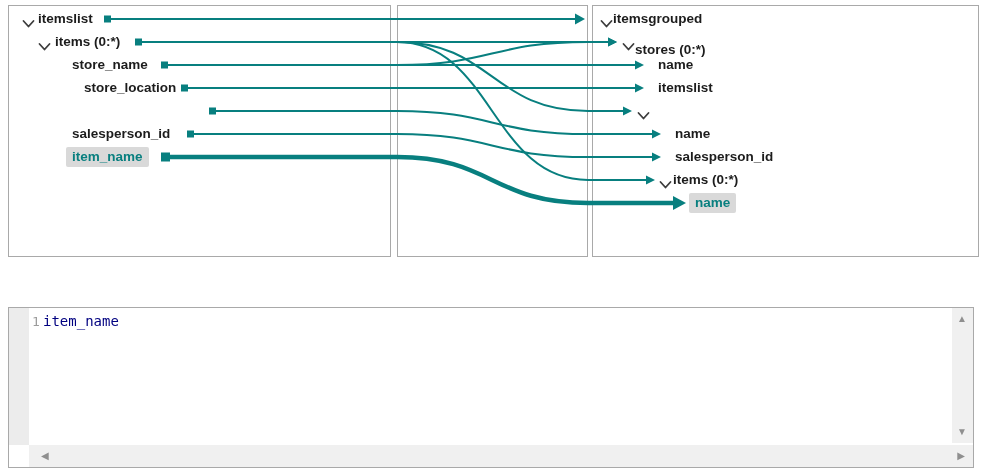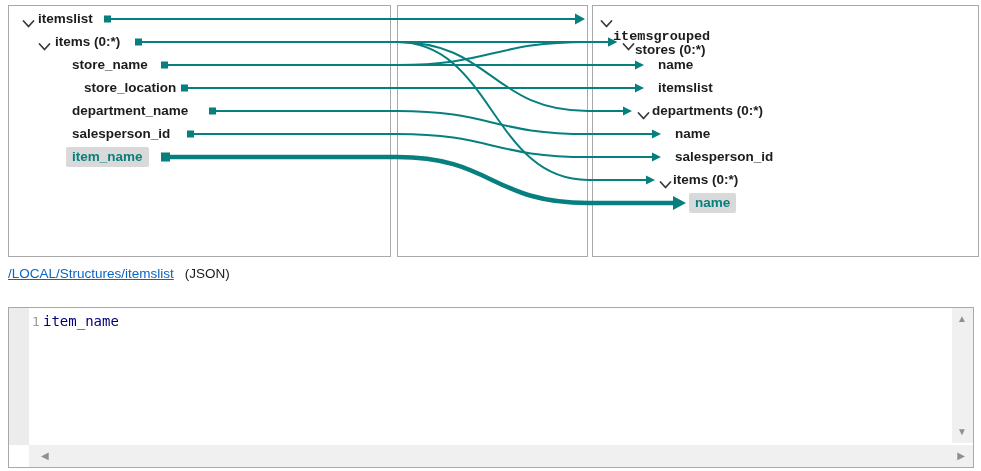--- a/index.html
+++ b/index.html
@@ -74,49 +74,44 @@
   <span class="chev" style="left: 22px; top: 14px;"><svg width="13" height="9" viewBox="0 0 13 9">
           <polyline points="1.5,2 6.5,7.5 11.5,2" fill="none" stroke="#3d3d3d" stroke-width="1.8" stroke-linecap="round" stroke-linejoin="round"></polyline>
         </svg></span>
       <div class="node" style="left: 38px; top: 9px;">itemslist</div>
       <span class="chev" style="left: 38px; top: 37px;"><svg width="13" height="9" viewBox="0 0 13 9">
           <polyline points="1.5,2 6.5,7.5 11.5,2" fill="none" stroke="#3d3d3d" stroke-width="1.8" stroke-linecap="round" stroke-linejoin="round"></polyline>
         </svg></span>
       <div class="node" style="left: 55px; top: 32px;">items (0:*)</div>
       <div class="node" style="left: 72px; top: 55px;">store_name</div>
       <div class="node" style="left: 84px; top: 78px;">store_location</div>
-      <div class="node" style="left: 72px; top: 101px;">department_name</div>
       <div class="node" style="left: 72px; top: 124px;">salesperson_id</div>
       <div class="node sel" style="left: 66px; top: 147px;">item_name</div>
       <span class="chev" style="left: 600px; top: 14px;"><svg width="13" height="9" viewBox="0 0 13 9">
           <polyline points="1.5,2 6.5,7.5 11.5,2" fill="none" stroke="#3d3d3d" stroke-width="1.8" stroke-linecap="round" stroke-linejoin="round"></polyline>
         </svg></span>
-      <div class="node" style="left: 613px; top: 27px; font-family: Liberation Mono, monospace;">itemsgrouped</div>
+      <div class="node" style="left: 613px; top: 9px;">itemsgrouped</div>
       <span class="chev" style="left: 622px; top: 37px;"><svg width="13" height="9" viewBox="0 0 13 9">
           <polyline points="1.5,2 6.5,7.5 11.5,2" fill="none" stroke="#3d3d3d" stroke-width="1.8" stroke-linecap="round" stroke-linejoin="round"></polyline>
         </svg></span>
       <div class="node" style="left: 635px; top: 40px;">stores (0:*)</div>
       <div class="node" style="left: 658px; top: 55px;">name</div>
       <div class="node" style="left: 658px; top: 78px;">itemslist</div>
       <span class="chev" style="left: 637px; top: 106px;"><svg width="13" height="9" viewBox="0 0 13 9">
           <polyline points="1.5,2 6.5,7.5 11.5,2" fill="none" stroke="#3d3d3d" stroke-width="1.8" stroke-linecap="round" stroke-linejoin="round"></polyline>
         </svg></span>
-      <div class="node" style="left: 652px; top: 101px;">departments (0:*)</div>
       <div class="node" style="left: 675px; top: 124px;">name</div>
       <div class="node" style="left: 675px; top: 147px;">salesperson_id</div>
       <span class="chev" style="left: 659px; top: 175px;"><svg width="13" height="9" viewBox="0 0 13 9">
           <polyline points="1.5,2 6.5,7.5 11.5,2" fill="none" stroke="#3d3d3d" stroke-width="1.8" stroke-linecap="round" stroke-linejoin="round"></polyline>
         </svg></span>
       <div class="node" style="left: 673px; top: 170px;">items (0:*)</div>
       <div class="node sel" style="left: 689px; top: 193px;">name</div>
     </div>
 
-  <div class="links-row" id="src-link-group">
-    <a>/LOCAL/Structures/itemslist</a><span class="fmt">(JSON)</span>
-  </div>
 
   <div id="editor">
     <div class="gutter"></div>
     <span class="lineno">1</span>
     <div class="code">item_name</div>
     <div class="vscroll">
       <span class="sb-arrow up">▲</span>
       <span class="sb-arrow down">▼</span>
     </div>
     <div class="hscroll">

